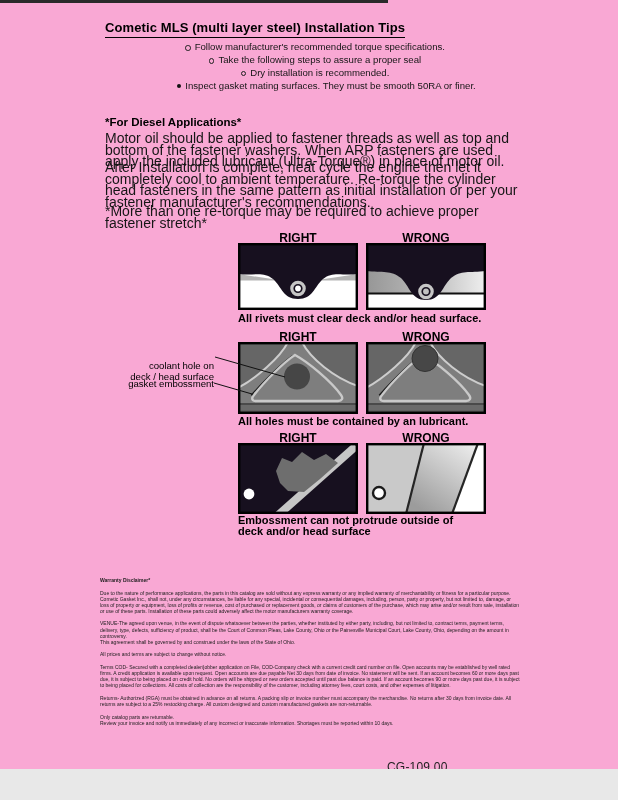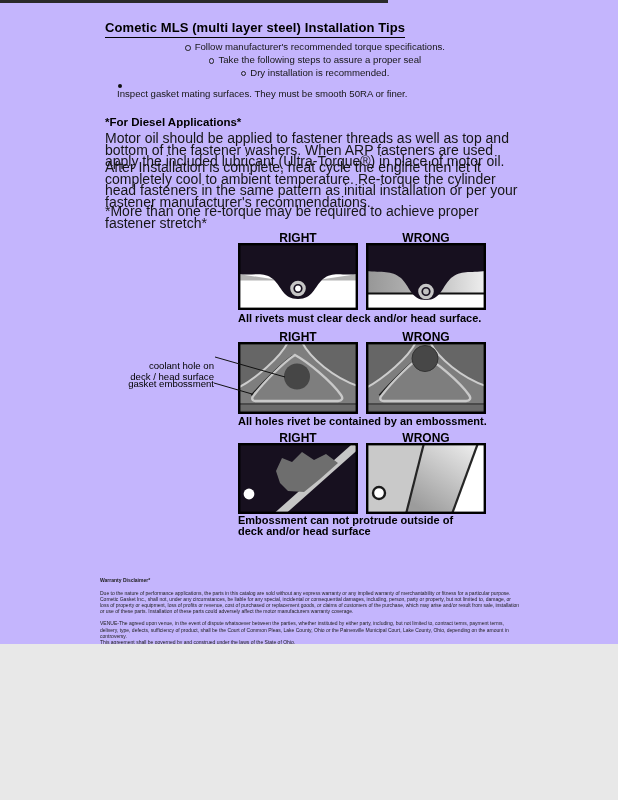--- a/index.html
+++ b/index.html
@@ -1,31 +1,31 @@
 <!DOCTYPE html>
 <html><head>
 <meta charset="utf-8">
 <title>Cometic MLS Installation Tips</title>
 <style>
   html,body{margin:0;padding:0;background:#e8e8e8;}
   .page{
-    position:relative;width:618px;height:644px;background:#c4b5fd;
+    position:relative;width:618px;height:769px;background:#f9a8d4;
     font-family:"Liberation Sans",sans-serif;color:#161616;overflow:hidden;
     margin:0 auto;
   }
   .abs{position:absolute;}
   .artifact{background:#2a2a2a;}
   .title{
     left:105px;top:20px;font-size:13px;font-weight:700;color:#000;
     border-bottom:1.6px solid #000;padding-bottom:2px;letter-spacing:.1px;
     display:inline-block;
   }
   .tips{left:95px;top:41px;width:440px;font-size:9.6px;line-height:12.9px;}
   .tip-row{display:flex;align-items:flex-start;justify-content:center;}
-  .tip-row.sub{margin-left:22px;flex-direction:column;}
+  .tip-row.sub{margin-left:22px;}
   .o-bullet{flex:0 0 auto;width:3.6px;height:3.6px;border:1px solid #222;border-radius:50%;margin:4px 4px 0 0;}
   .f-bullet{flex:0 0 auto;width:4px;height:4px;background:#111;border-radius:50%;margin:4px 4px 0 1px;}
   .diesel-h{left:105px;top:116px;font-size:11.5px;font-weight:700;color:#000;}
   .para{left:105px;width:424px;font-size:14px;line-height:11.5px;}
   .rw-label{width:120px;text-align:center;font-size:12px;font-weight:700;color:#000;}
   .panel{width:120px;}
   .panel svg{display:block;width:120px;}
   .caption{font-size:11px;font-weight:700;line-height:11px;color:#000;}
   .side-label{width:136px;text-align:right;font-size:9.6px;line-height:11px;color:#000;white-space:pre-line;}
   .disc{left:100px;top:577px;width:420px;font-size:5px;line-height:6.1px;color:#1c1c1c;}
@@ -139,21 +139,21 @@
       <circle cx="59" cy="16.5" r="13" fill="#474747" stroke="#333333" stroke-width="1"></circle>
       <rect x="1.2" y="1.2" width="117.6" height="69.6" fill="none" stroke="#000000" stroke-width="2.4"></rect>
     </svg>
   </div>
 
   <svg class="abs" style="left:214px;top:352px;" width="80" height="46" viewBox="0 0 80 46">
     <line x1="1" y1="5" x2="71" y2="25" stroke="#111111" stroke-width="1"></line>
     <line x1="0" y1="31" x2="38" y2="42" stroke="#111111" stroke-width="1"></line>
   </svg>
 
-  <div class="abs caption" style="left:238px;top:416px;width:280px;">All holes rivet be contained by an embossment.</div>
+  <div class="abs caption" style="left:238px;top:416px;width:280px;">All holes must be contained by an lubricant.</div>
 
   <div class="abs rw-label" style="left:238px;top:431px;">RIGHT</div>
   <div class="abs rw-label" style="left:366px;top:431px;">WRONG</div>
 
   <div class="abs panel" style="left:238px;top:443px;">
     <svg viewBox="0 0 120 71">
       <rect width="120" height="71" fill="#17101f"></rect>
       <line x1="118" y1="3" x2="38" y2="74" stroke="#c6c6c6" stroke-width="8"></line>
       <polygon points="100,20 82,36 66,49 50,48 42,40 38,28 44,15 54,19 64,9 76,17 88,11" fill="#6e6e6e"></polygon>
       <circle cx="11" cy="51" r="5.4" fill="#ffffff"></circle>

